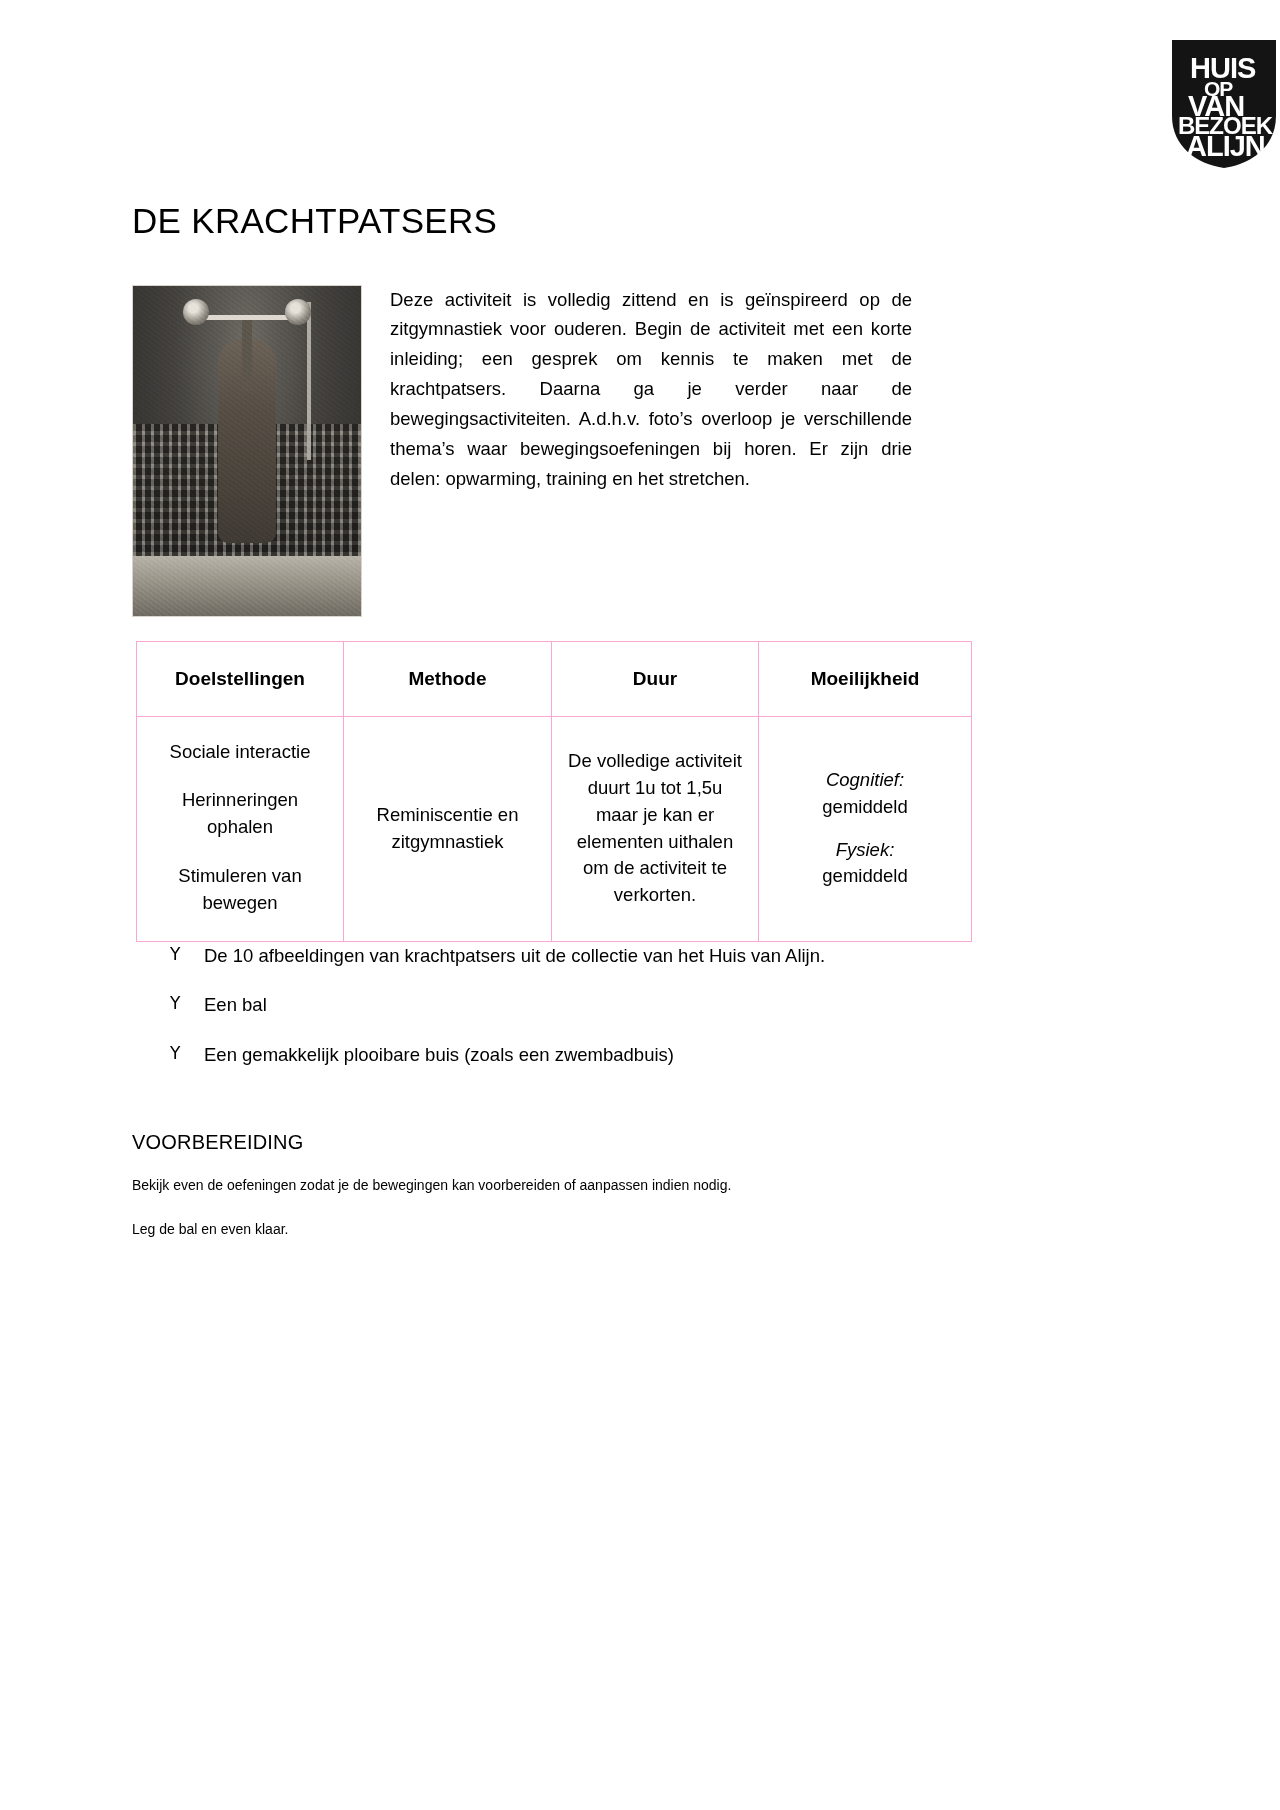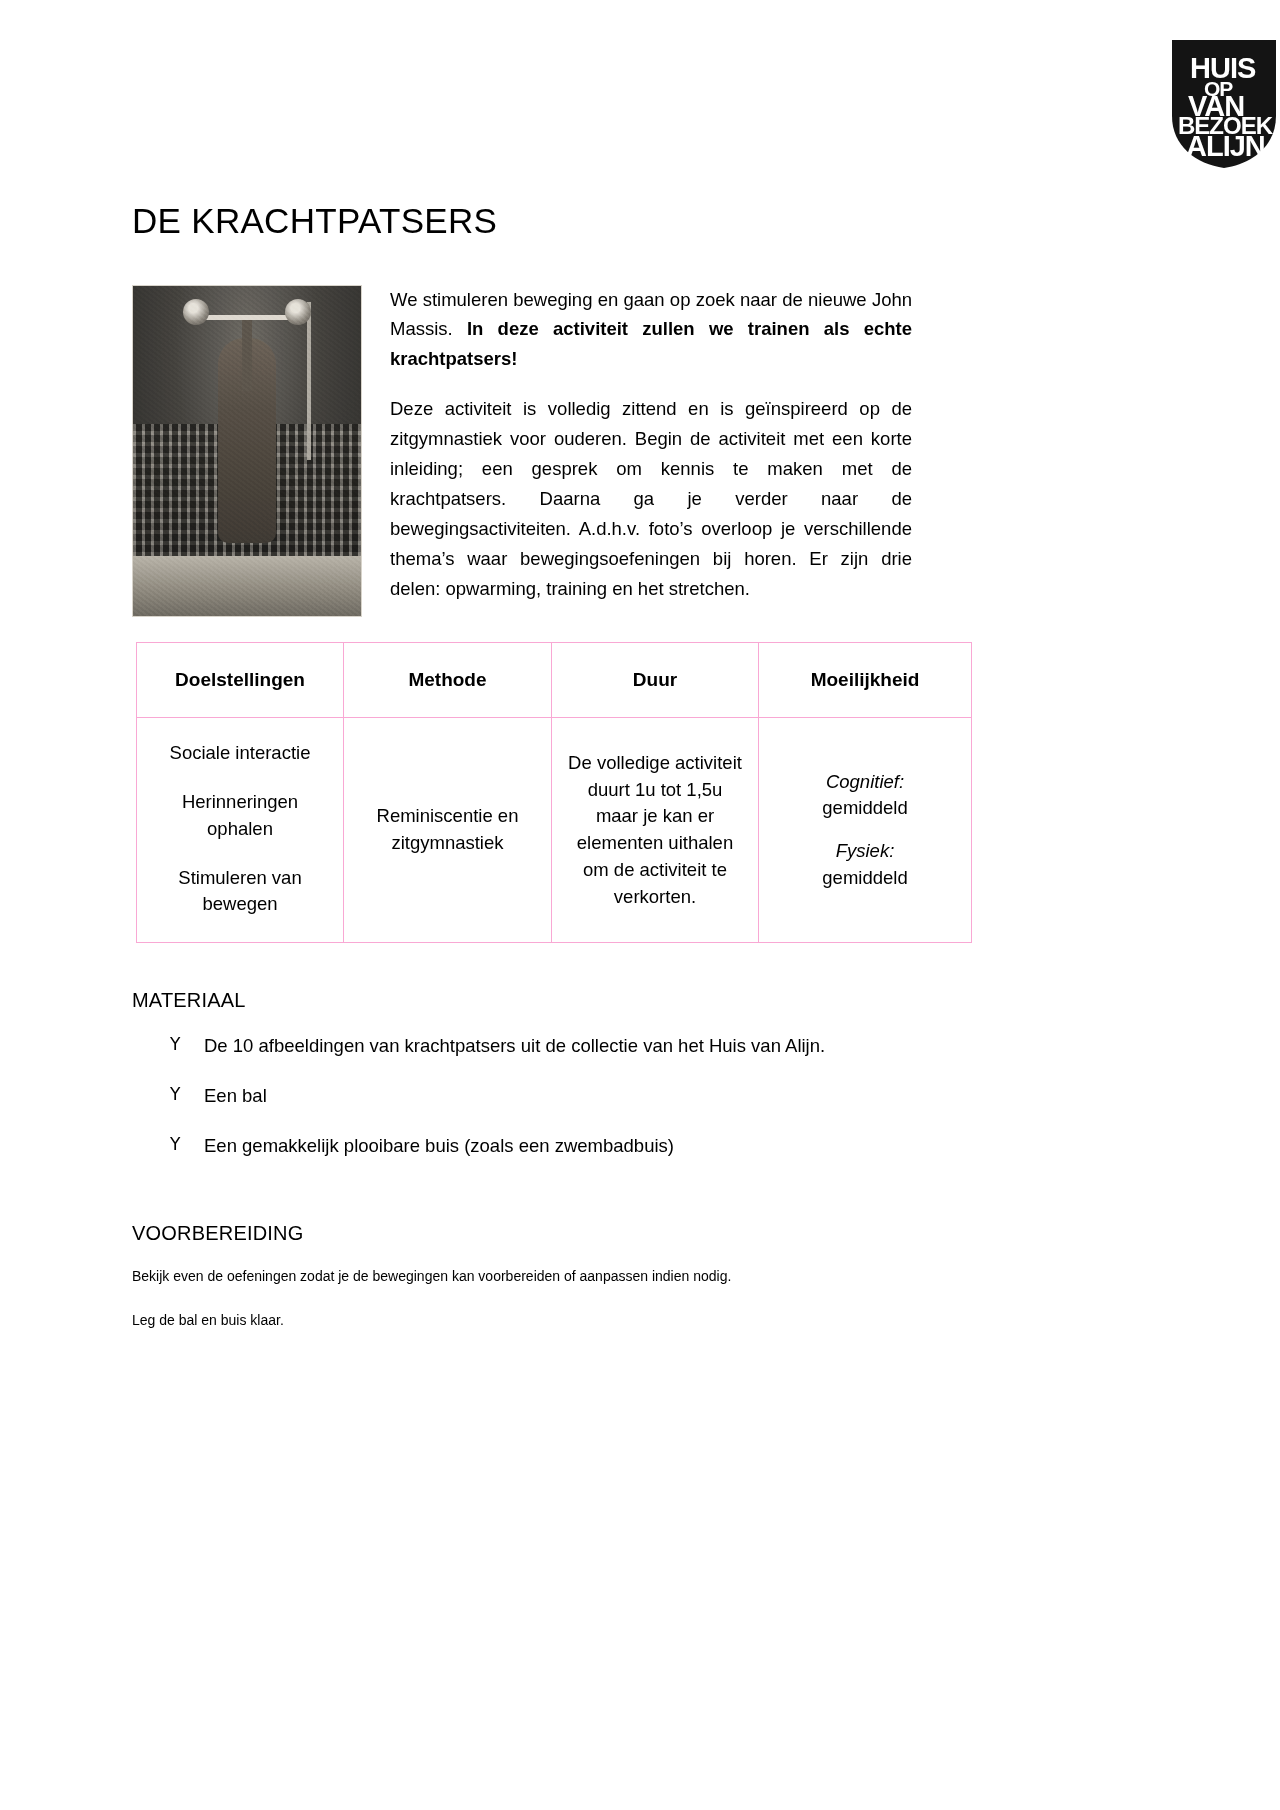--- a/index.html
+++ b/index.html
@@ -236,21 +236,20 @@
       <div class="ph-floor"></div>
       <div class="ph-pole"></div>
       <div class="ph-figure"></div>
       <div class="ph-arms"></div>
       <div class="ph-bar"></div>
       <div class="ph-plateL"></div>
       <div class="ph-plateR"></div>
       <div class="ph-grain"></div>
     </div>
 
-    <p><span>We stimuleren beweging en gaan op zoek naar de nieuwe John Massis. </span><strong>In deze activiteit zullen we trainen als echte krachtpatsers!</strong></p>
 
     <p class="tight">Deze activiteit is volledig zittend en is geïnspireerd op de zitgymnastiek voor ouderen. Begin de activiteit met een korte inleiding; een gesprek om kennis te maken met de krachtpatsers. Daarna ga je verder naar de bewegingsactiviteiten. A.d.h.v. foto’s overloop je verschillende thema’s waar bewegingsoefeningen bij horen. Er zijn drie delen: opwarming, training en het stretchen.</p>
   </div>
 
   <table class="info">
     <colgroup>
         <col class="c1">
         <col class="c2">
         <col class="c3">
         <col class="c4">
@@ -279,35 +278,34 @@
           </div>
           <div class="grp">
             <span class="lbl">Fysiek:</span><br>
             <span>gemiddeld</span>
           </div>
         </td>
       </tr>
     </tbody>
   </table>
 
-  <h2 class="section">MATERIAAL</h2>
 
   <ul class="bullets">
     <li>
       <span class="marker">Υ</span>
       <span class="btxt">De 10 afbeeldingen van krachtpatsers  uit de collectie van het Huis van Alijn.</span>
     </li>
     <li>
       <span class="marker">Υ</span>
       <span class="btxt">Een bal</span>
     </li>
     <li>
       <span class="marker">Υ</span>
       <span class="btxt">Een gemakkelijk plooibare buis (zoals een zwembadbuis)</span>
     </li>
   </ul>
 
   <h2 class="section second">VOORBEREIDING</h2>
 
   <p class="para">Bekijk even de oefeningen zodat je de bewegingen kan voorbereiden of aanpassen indien nodig.</p>
-  <p class="para">Leg de bal en buis klaar.</p>
+  <p class="para">Leg de bal en even klaar.</p>
 
 </div>
 
 </body></html>

